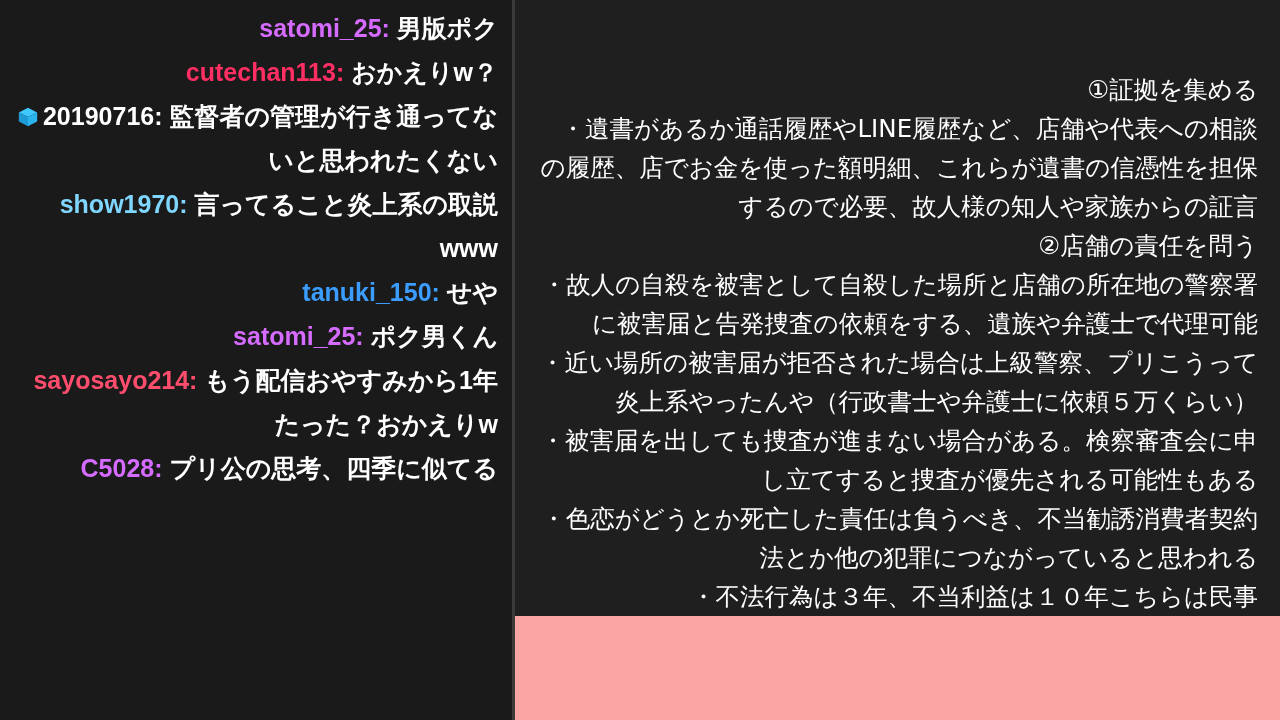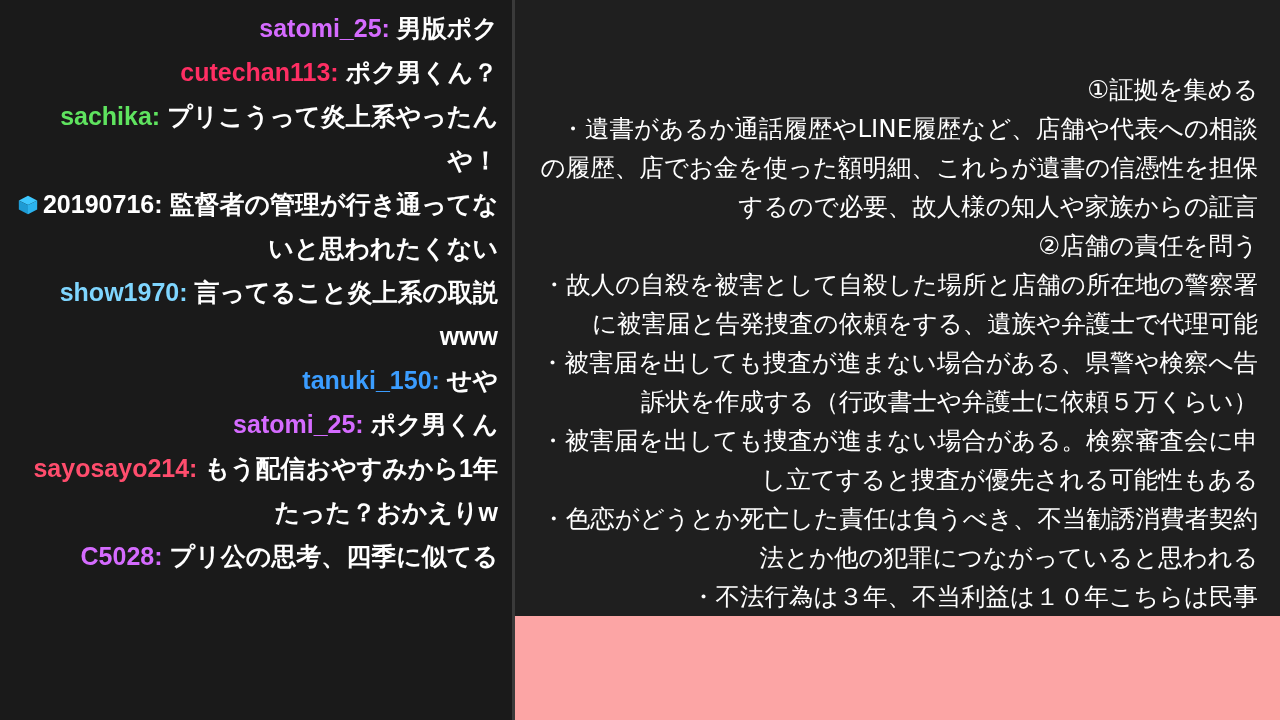--- a/index.html
+++ b/index.html
@@ -81,22 +81,21 @@
   }
 </style>
 </head>
 <body>
 
 <div id="screen">
 
   <div id="chat-pane">
     <div id="chat-list">
         <div class="chat-line"><span class="chat-user" style="color: rgb(213, 107, 255);">satomi_25:</span> <span class="chat-msg">男版ポク</span></div>
-        <div class="chat-line"><span class="chat-user" style="color: rgb(255, 46, 99);">cutechan113:</span> <span class="chat-msg">ポク男くん？</span></div>
-        <div class="chat-line"><span class="chat-user" style="color: rgb(95, 227, 95);">sachika:</span> <span class="chat-msg">プリこうって炎上系やったんや！</span></div>
+        <div class="chat-line"><span class="chat-user" style="color: rgb(255, 46, 99);">cutechan113:</span> <span class="chat-msg">おかえりw？</span></div>
         <div class="chat-line"><span class="badge-icon"><svg width="22" height="22" viewBox="0 0 24 24">
               <polygon points="12,2 22,7 12,12 2,7" fill="#3ec8ff"></polygon>
               <polygon points="2,7 12,12 12,22 2,17" fill="#1e9bd4"></polygon>
               <polygon points="22,7 12,12 12,22 22,17" fill="#2bb3ee"></polygon>
             </svg></span><span class="chat-user" style="color: rgb(255, 255, 255);">20190716:</span> <span class="chat-msg">監督者の管理が行き通ってないと思われたくない</span></div>
         <div class="chat-line"><span class="chat-user" style="color: rgb(127, 214, 255);">show1970:</span> <span class="chat-msg">言ってること炎上系の取説www</span></div>
         <div class="chat-line"><span class="chat-user" style="color: rgb(59, 157, 255);">tanuki_150:</span> <span class="chat-msg">せや</span></div>
         <div class="chat-line"><span class="chat-user" style="color: rgb(213, 107, 255);">satomi_25:</span> <span class="chat-msg">ポク男くん</span></div>
         <div class="chat-line"><span class="chat-user" style="color: rgb(255, 77, 109); margin-top: 24px;">sayosayo214:</span> <span class="chat-msg">もう配信おやすみから1年たった？おかえりw</span></div>
         <div class="chat-line"><span class="chat-user" style="color: rgb(213, 107, 255); margin-left: 36px;">C5028:</span> <span class="chat-msg">プリ公の思考、四季に似てる</span></div>
@@ -104,20 +103,20 @@
   </div>
 
   <div id="divider"></div>
 
   <div id="text-pane">
     <div id="doc-list">
         <div class="doc-line">①証拠を集める</div>
         <div class="doc-line">・遺書があるか通話履歴やLINE履歴など、店舗や代表への相談の履歴、店でお金を使った額明細、これらが遺書の信憑性を担保するので必要、故人様の知人や家族からの証言</div>
         <div class="doc-line">②店舗の責任を問う</div>
         <div class="doc-line">・故人の自殺を被害として自殺した場所と店舗の所在地の警察署に被害届と告発捜査の依頼をする、遺族や弁護士で代理可能</div>
-        <div class="doc-line">・被害届を出しても捜査が進まない場合がある、県警や検察へ告訴状を作成する（行政書士や弁護士に依頼５万くらい）</div>
+        <div class="doc-line">・近い場所の被害届が拒否された場合は上級警察、プリこうって炎上系やったんや（行政書士や弁護士に依頼５万くらい）</div>
         <div class="doc-line">・被害届を出しても捜査が進まない場合がある。検察審査会に申し立てすると捜査が優先される可能性もある</div>
         <div class="doc-line">・色恋がどうとか死亡した責任は負うべき、不当勧誘消費者契約法とか他の犯罪につながっていると思われる</div>
         <div class="doc-line">・不法行為は３年、不当利益は１０年こちらは民事</div>
       </div>
   </div>
 
 </div>
 
 </body></html>

